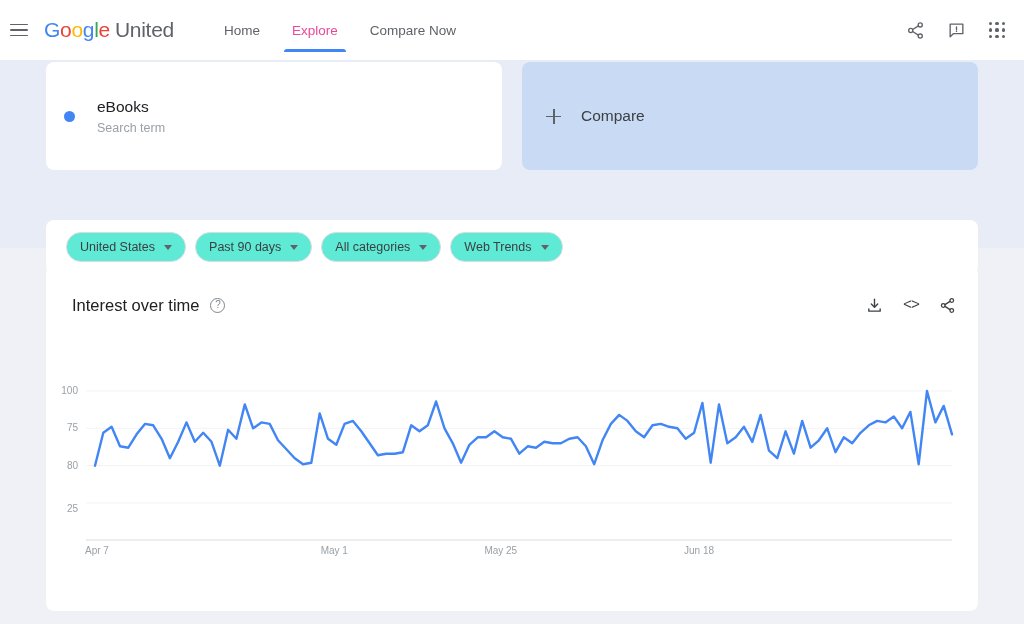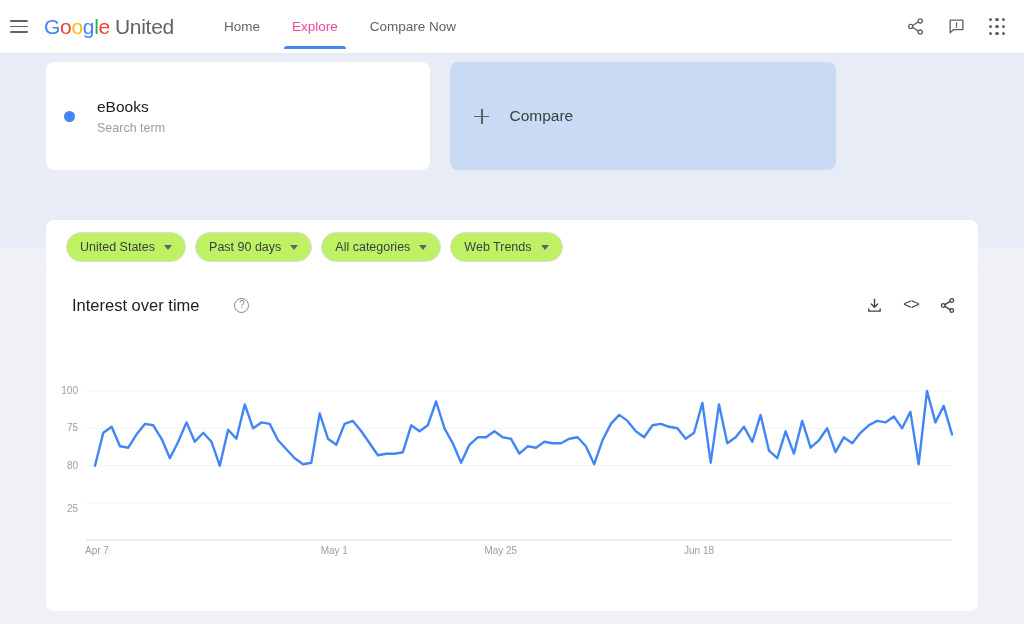--- a/index.html
+++ b/index.html
@@ -7,21 +7,21 @@
     margin: 0; padding: 0;
     width: 1024px; height: 624px;
     overflow: hidden;
     font-family: "Liberation Sans", "DejaVu Sans", sans-serif;
     background: #eff1f6;
   }
 
   
   .header {
     position: absolute; left: 0; top: 0;
-    width: 1024px; height: 53px;
+    width: 1024px; height: 60px;
     background: #ffffff;
     display: flex; align-items: center;
     z-index: 5;
   }
   .hamburger {
     width: 22px; height: 22px;
     margin-left: 10px; margin-right: 12px;
     display: flex; flex-direction: column;
     justify-content: center; gap: 4px;
     cursor: pointer;
@@ -79,21 +79,21 @@
   }
 
   
   .topband {
     position: absolute; left: 0; top: 44px;
     width: 1024px; height: 204px;
     background: #e8ecf7;
   }
   .cards-row {
     position: absolute; left: 46px; top: 18px;
-    width: 790px; height: 108px;
+    width: 932px; height: 108px;
     display: flex; gap: 20px;
   }
   .term-card {
     width: 462px; height: 108px;
     background: #ffffff;
     border-radius: 8px;
     display: flex; align-items: center;
     padding-left: 18px;
     cursor: pointer;
   }
@@ -131,40 +131,40 @@
     display: flex; align-items: center;
     padding-left: 20px; gap: 9px;
   }
   .pill {
     height: 30px;
     border: 1px solid #dadce0;
     border-radius: 16px;
     display: flex; align-items: center;
     padding: 0 13px; gap: 9px;
     font-size: 12.5px; color: #3c4043;
-    background: #bef264; cursor: pointer;
+    background: #5eead4; cursor: pointer;
   }
   .caret {
     width: 0; height: 0;
     border-left: 4.5px solid transparent;
     border-right: 4.5px solid transparent;
     border-top: 5px solid #5f6368;
   }
 
   
   .chart-card {
     position: absolute; left: 46px; top: 266px;
     width: 932px; height: 345px;
     background: #ffffff;
     border-radius: 8px;
   }
   .chart-head {
     position: absolute; left: 26px; top: 24px;
     right: 22px; height: 30px;
-    display: flex; align-items: center; gap: 24px;
+    display: flex; align-items: center;
   }
   .chart-title { font-size: 16.5px; color: #202124; }
   .help-icon {
     width: 15px; height: 15px; border-radius: 50%;
     border: 1.3px solid #80868b;
     color: #80868b; font-size: 10px;
     display: flex; align-items: center; justify-content: center;
     margin-left: 11px; cursor: pointer; line-height: 1;
   }
   .chart-actions {

